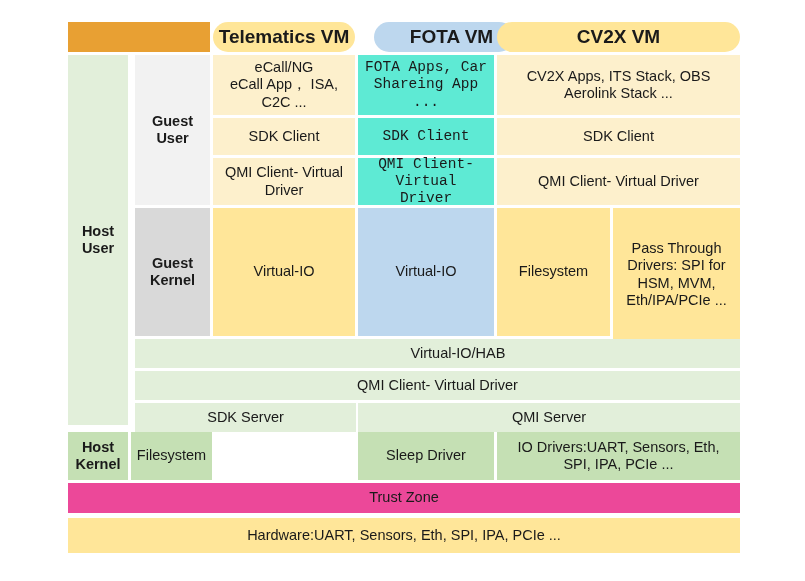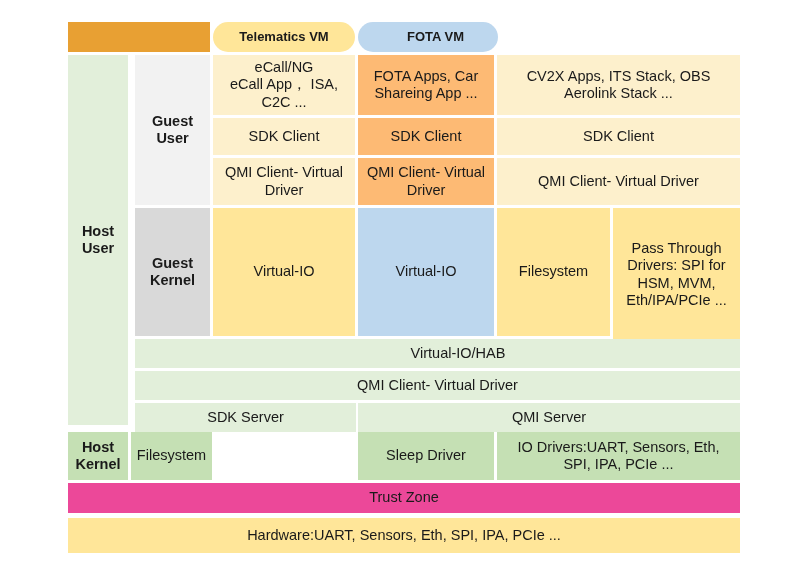--- a/index.html
+++ b/index.html
@@ -28,46 +28,47 @@
     display: flex;
     align-items: center;
     justify-content: center;
     text-align: center;
     font-size: 14.5px;
     line-height: 1.18;
     padding: 1px 3px;
     white-space: pre-line;
   }
   .bold { font-weight: bold; }
-  .hdr { font-weight: bold; font-size: 13px; border-radius: 15px; }
+  .hdr { font-weight: bold; font-size: 19px; border-radius: 15px; }
   .orange   { background: #E8A033; }
   .ylw-hdr  { background: #FFE699; }
   .blu-hdr  { background: #BDD7EE; }
   .ylw-lite { background: #FDF0CC; }
-  .blu-lite { background: #fdba74; }
+  .blu-lite { background: #5eead4; font-family: Liberation Mono, monospace; }
   .ylw-mid  { background: #FFE699; }
   .blu-mid  { background: #BDD7EE; }
   .grn-lite { background: #E2EFDA; }
   .grn-mid  { background: #C5E0B4; }
   .gry-lite { background: #F2F2F2; }
   .gry-mid  { background: #D9D9D9; }
   .blu-tz   { background: #ec4899; }
   .ylw-hw   { background: #FFE699; }
 </style>
 </head>
 <body>
 
 <div id="diagram">
 
   <div class="cell orange" style="left:68px; top:22px; width:142px; height:30px;"></div>
 
   <div class="cell ylw-hdr hdr" style="left:213px; top:22px; width:142px; height:30px;">Telematics VM</div>
 
-  <div class="cell blu-hdr hdr" style="left:358px; top:22px; width:140px; height:30px;padding-left:18px;">FOTA VM</div>
+  <div class="cell blu-hdr hdr" style="left:374px; top:22px; width:140px; height:30px;padding-left:18px;">FOTA VM</div>
 
+  <div class="cell ylw-hdr hdr" style="left:497px; top:22px; width:243px; height:30px;">CV2X VM</div>
 
   <div class="cell grn-lite bold" style="left:68px; top:55px; width:60px; height:370px;">Host
 User</div>
 
   <div class="cell gry-lite bold" style="left:135px; top:55px; width:75px; height:150px;">Guest
 User</div>
 
   <div class="cell gry-mid bold" style="left:135px; top:208px; width:75px; height:128px;">Guest
 Kernel</div>
 

